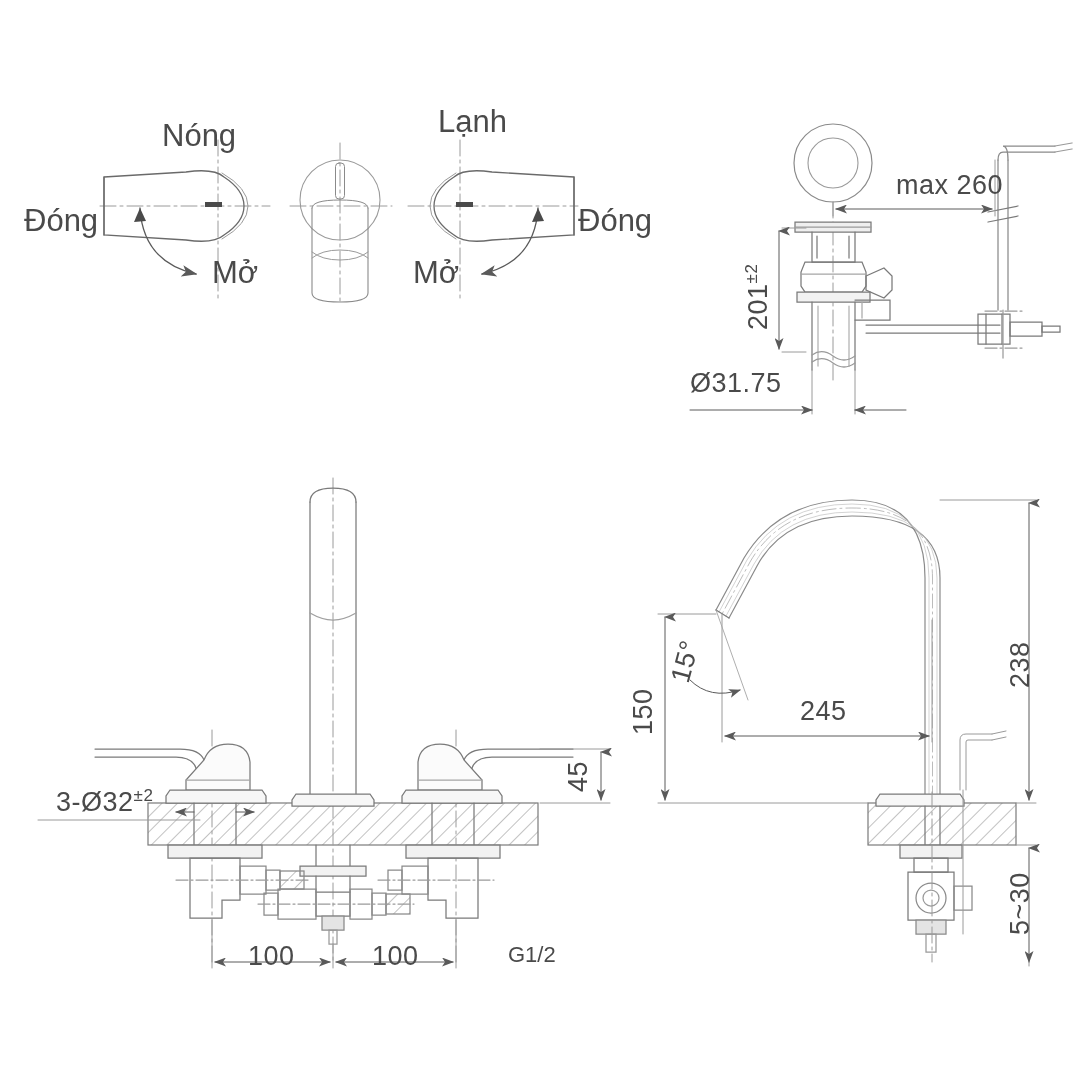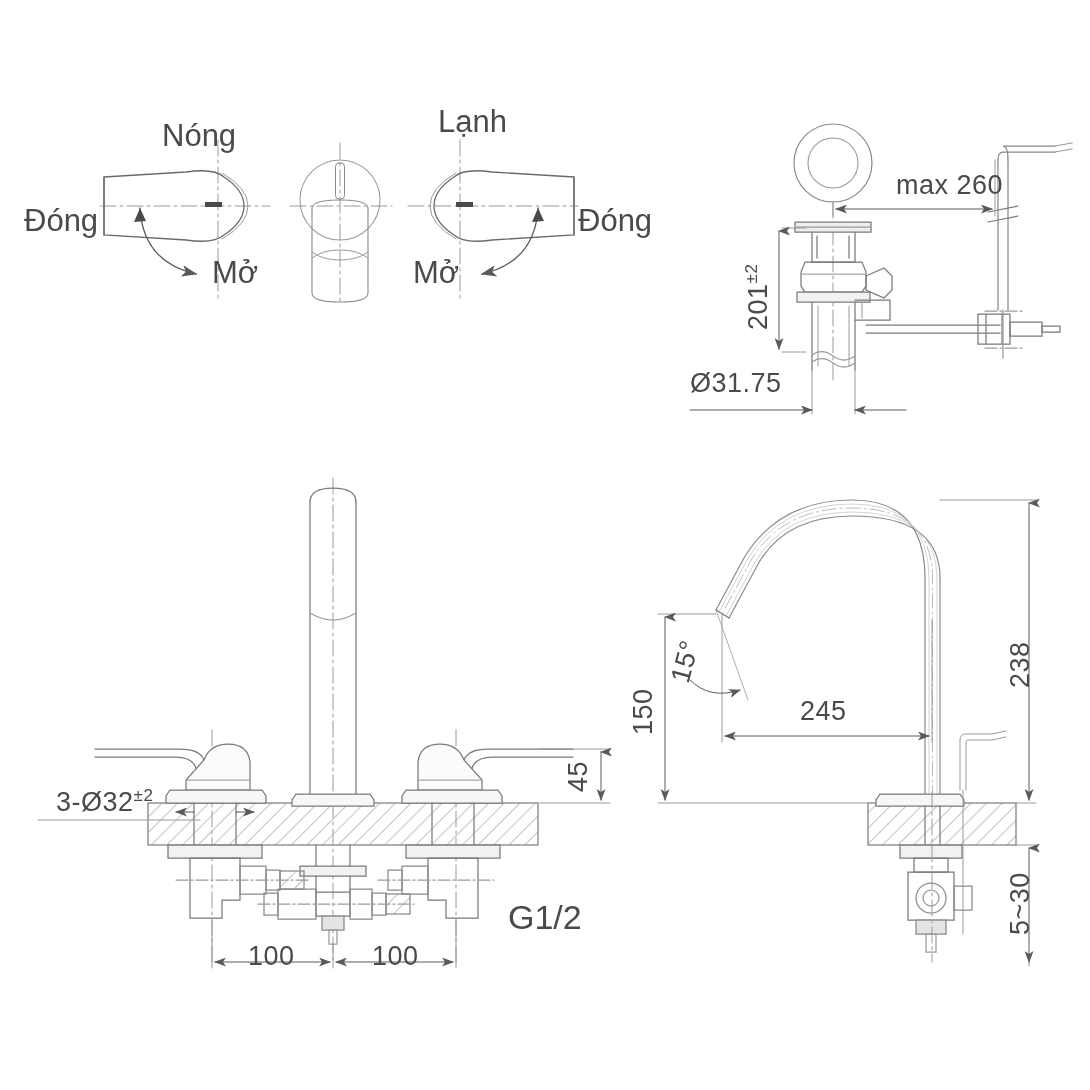--- a/index.html
+++ b/index.html
@@ -359,21 +359,21 @@
 
   <div class="lbl dimtxt" style="left:56px;top:786px;">
     <span>3-Ø32</span><span class="sup">±2</span>
   </div>
 
   <div class="lbl dimtxt rot90" style="left:563px;top:792px;">45</div>
 
   <div class="lbl dimtxt" style="left:248px;top:941px;">100</div>
   <div class="lbl dimtxt" style="left:372px;top:941px;">100</div>
 
-  <div class="lbl" style="left:508px;top:898px;font-size:34px;">G1/2</div>
+  <div class="lbl" style="left:508px;top:942px;font-size:22px;">G1/2</div>
 
   <div class="lbl dimtxt rot90" style="left:1005px;top:688px;">238</div>
 
   <div class="lbl dimtxt rot90" style="left:1005px;top:935px;">5~30</div>
 
   <div class="lbl dimtxt rot90" style="left:628px;top:735px;">150</div>
 
   <div class="lbl dimtxt" style="left:800px;top:696px;">245</div>
 
   <div class="lbl dimtxt rot15" style="left:665px;top:678px;">15°</div>

